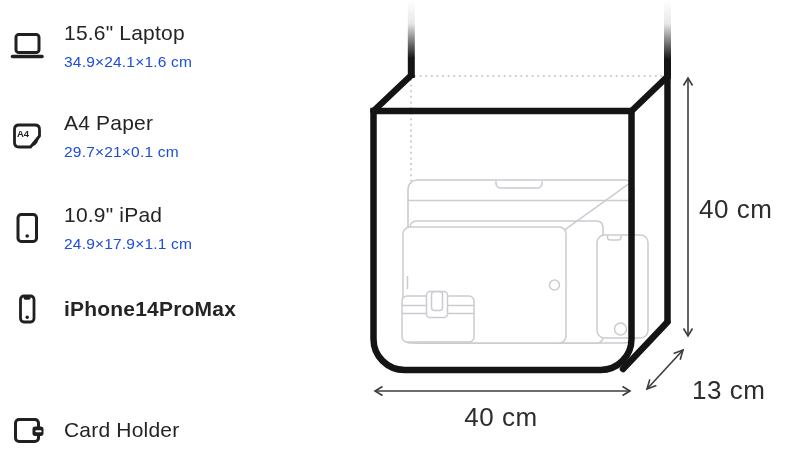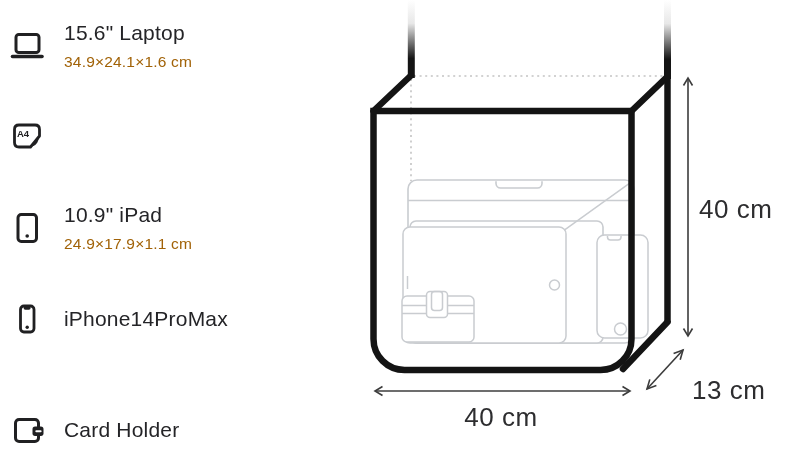--- a/index.html
+++ b/index.html
@@ -6,22 +6,22 @@
   .stage{
     position:relative;width:800px;height:455px;background:#fff;overflow:hidden;
     font-family:"Liberation Sans","DejaVu Sans",sans-serif;
     -webkit-font-smoothing:antialiased;
   }
   
   .item-row{position:absolute;left:10px;display:flex;align-items:center;gap:20px;height:58px;}
   .item-icon{width:34px;height:34px;flex:0 0 34px;display:block;}
   .item-text{display:flex;flex-direction:column;}
   .item-title{font-size:21px;line-height:26px;color:#242427;letter-spacing:.2px;}
-  .item-dims{font-size:15.5px;line-height:21px;color:#a16207;margin-top:5px;letter-spacing:.2px;}
-  .r1{top:17px;} .r2{top:107px;} .r3{top:199px;} .r4{top:290px;} .r5{top:401px;}
+  .item-dims{font-size:15.5px;line-height:21px;color:#1d4ed8;margin-top:5px;letter-spacing:.2px;}
+  .r1{top:17px;} .r2{top:107px;} .r3{top:199px;} .r4{top:280px;font-weight:bold;} .r5{top:401px;}
   
   .bag-svg{position:absolute;left:0;top:0;}
   .dim-label{font-size:26px;fill:#2d2d2f;letter-spacing:.5px;}
   .ghost-label{fill:#d2d5d8;}
 </style>
 </head>
 <body>
 
 <div class="stage">
 
@@ -36,20 +36,22 @@
     </div>
   </div>
 
   <div class="item-row r2">
     <svg class="item-icon" viewBox="0 0 34 34">
       <path d="M9 6 H25 C28 6 29.5 7.5 29.5 10.5 V17 L20.5 28 H9 C6 28 4.5 26.5 4.5 23.5 V10.5 C4.5 7.5 6 6 9 6 Z" fill="none" stroke="#202022" stroke-width="2.8" stroke-linejoin="round"></path>
       <path d="M29 17.5 L20.8 27.6 C25.3 27.1 28.5 24 29 17.5 Z" fill="#202022"></path>
       <text x="7" y="17.5" font-size="9.5" font-weight="700" fill="#202022">A4</text>
     </svg>
     <div class="item-text">
+      <span class="item-title">A4 Paper</span>
+      <span class="item-dims">29.7×21×0.1 cm</span>
     </div>
   </div>
 
   <div class="item-row r3">
     <svg class="item-icon" viewBox="0 0 34 34">
       <rect x="8" y="3.5" width="18.5" height="27" rx="3.2" fill="none" stroke="#202022" stroke-width="3"></rect>
       <circle cx="17.2" cy="25" r="1.8" fill="#202022"></circle>
     </svg>
     <div class="item-text">
       <span class="item-title">10.9" iPad</span>

